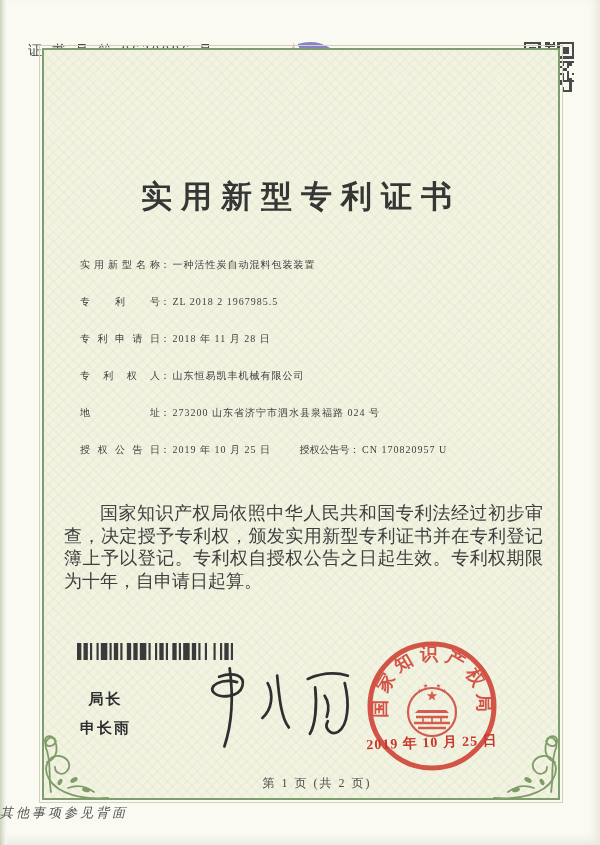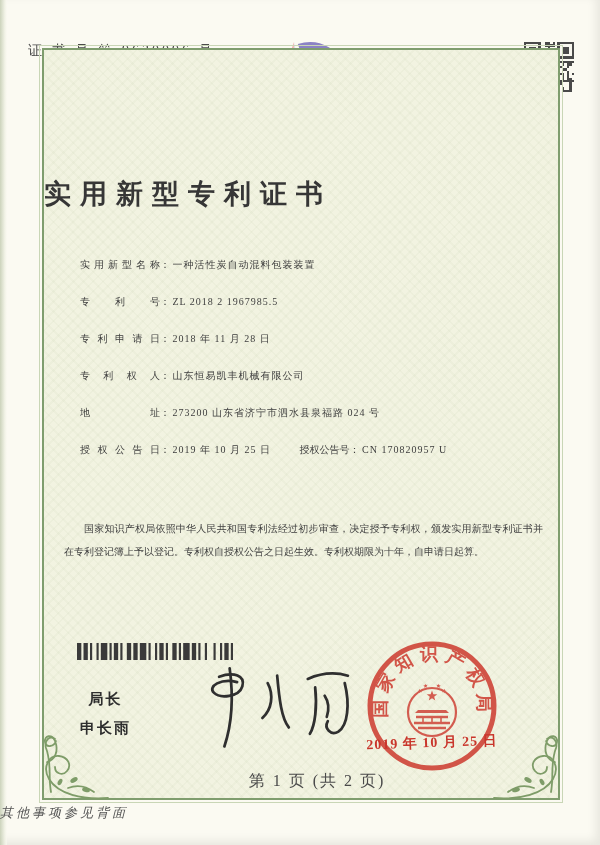--- a/index.html
+++ b/index.html
@@ -9,40 +9,40 @@
   .page:before{content:"";position:absolute;left:0;top:0;bottom:0;width:7px;
         background:linear-gradient(90deg,#b9c4a6,#eef0e2 70%,#fbfaf2);opacity:.7;}
   .frame{position:absolute;left:42px;top:48px;width:514px;height:748px;
         border:2px solid #7f9d6e;outline:1px solid #c9d6b6;outline-offset:2px;
         background-color:#f2f3e1;
         background-image:repeating-linear-gradient(45deg,rgba(150,172,120,.055) 0 2px,transparent 2px 7px),
                          repeating-linear-gradient(-45deg,rgba(150,172,120,.055) 0 2px,transparent 2px 7px);}
   .certno{position:absolute;left:28px;top:42px;font-size:14px;letter-spacing:3px;color:#4a4a4a;}
   .logo{position:absolute;left:50%;top:26px;transform:translateX(-50%);}
   .qr{position:absolute;right:26px;top:42px;width:50px;height:50px;}
-  .title{position:absolute;left:0;right:0;top:126px;text-align:left;font-size:27px;
+  .title{position:absolute;left:0;right:0;top:126px;text-align:center;font-size:31px;
          font-weight:700;letter-spacing:9px;color:#363636;}
   .fields{position:absolute;left:36px;right:10px;top:204px;font-size:10px;color:#3e3e3e;}
   .frow{height:21px;line-height:21px;margin-bottom:16px;white-space:nowrap;}
   .flabel{display:inline-block;width:80px;text-align:justify;text-align-last:justify;vertical-align:top;}
   .fcolon{display:inline-block;vertical-align:top;}
   .fvalue{letter-spacing:1px;}
   .grant2{margin-left:26px;}
-  .paras{position:absolute;left:20px;right:15px;top:452px;font-size:10px;line-height:22.5px;
-         color:#3f3f3f;text-align:justify;margin-top:16px;}
+  .paras{position:absolute;left:20px;right:15px;top:452px;font-size:18px;line-height:22.5px;
+         color:#3f3f3f;text-align:justify;}
   .paras p{margin:0;text-indent:2em;}
   .barcode{position:absolute;left:33px;top:593px;width:156px;height:17px;}
   .signer{position:absolute;left:36px;top:640px;font-family:"Liberation Sans","DejaVu Sans",sans-serif;
           font-weight:700;font-size:15px;color:#2e2e2e;letter-spacing:2px;}
   .signer div{margin-bottom:10px;text-align:center;}
   .signature{position:absolute;left:145px;top:612px;}
   .sealwrap{position:absolute;left:312px;top:580px;width:152px;height:152px;opacity:.9;}
   .sealdate{position:absolute;left:308px;top:684px;width:160px;text-align:center;color:#c9362c;
             font-weight:700;font-size:14px;letter-spacing:1px;transform:rotate(-2deg);}
-  .pageinfo{position:absolute;left:0;right:0;bottom:6px;text-align:center;font-size:16px;
+  .pageinfo{position:absolute;left:0;right:0;bottom:6px;text-align:center;font-size:12px;
             color:#4a4a4a;letter-spacing:2px;margin-left:32px;}
   .backnote{position:absolute;left:0;right:0;top:804px;text-align:left;font-size:13px;
             color:#555;letter-spacing:3px;font-style:italic;}
   .corner{position:absolute;bottom:-8px;}
   .corner.l{left:-6px;}
   .corner.r{right:-6px;transform:scaleX(-1);}
 </style>
 </head>
 <body>
 

